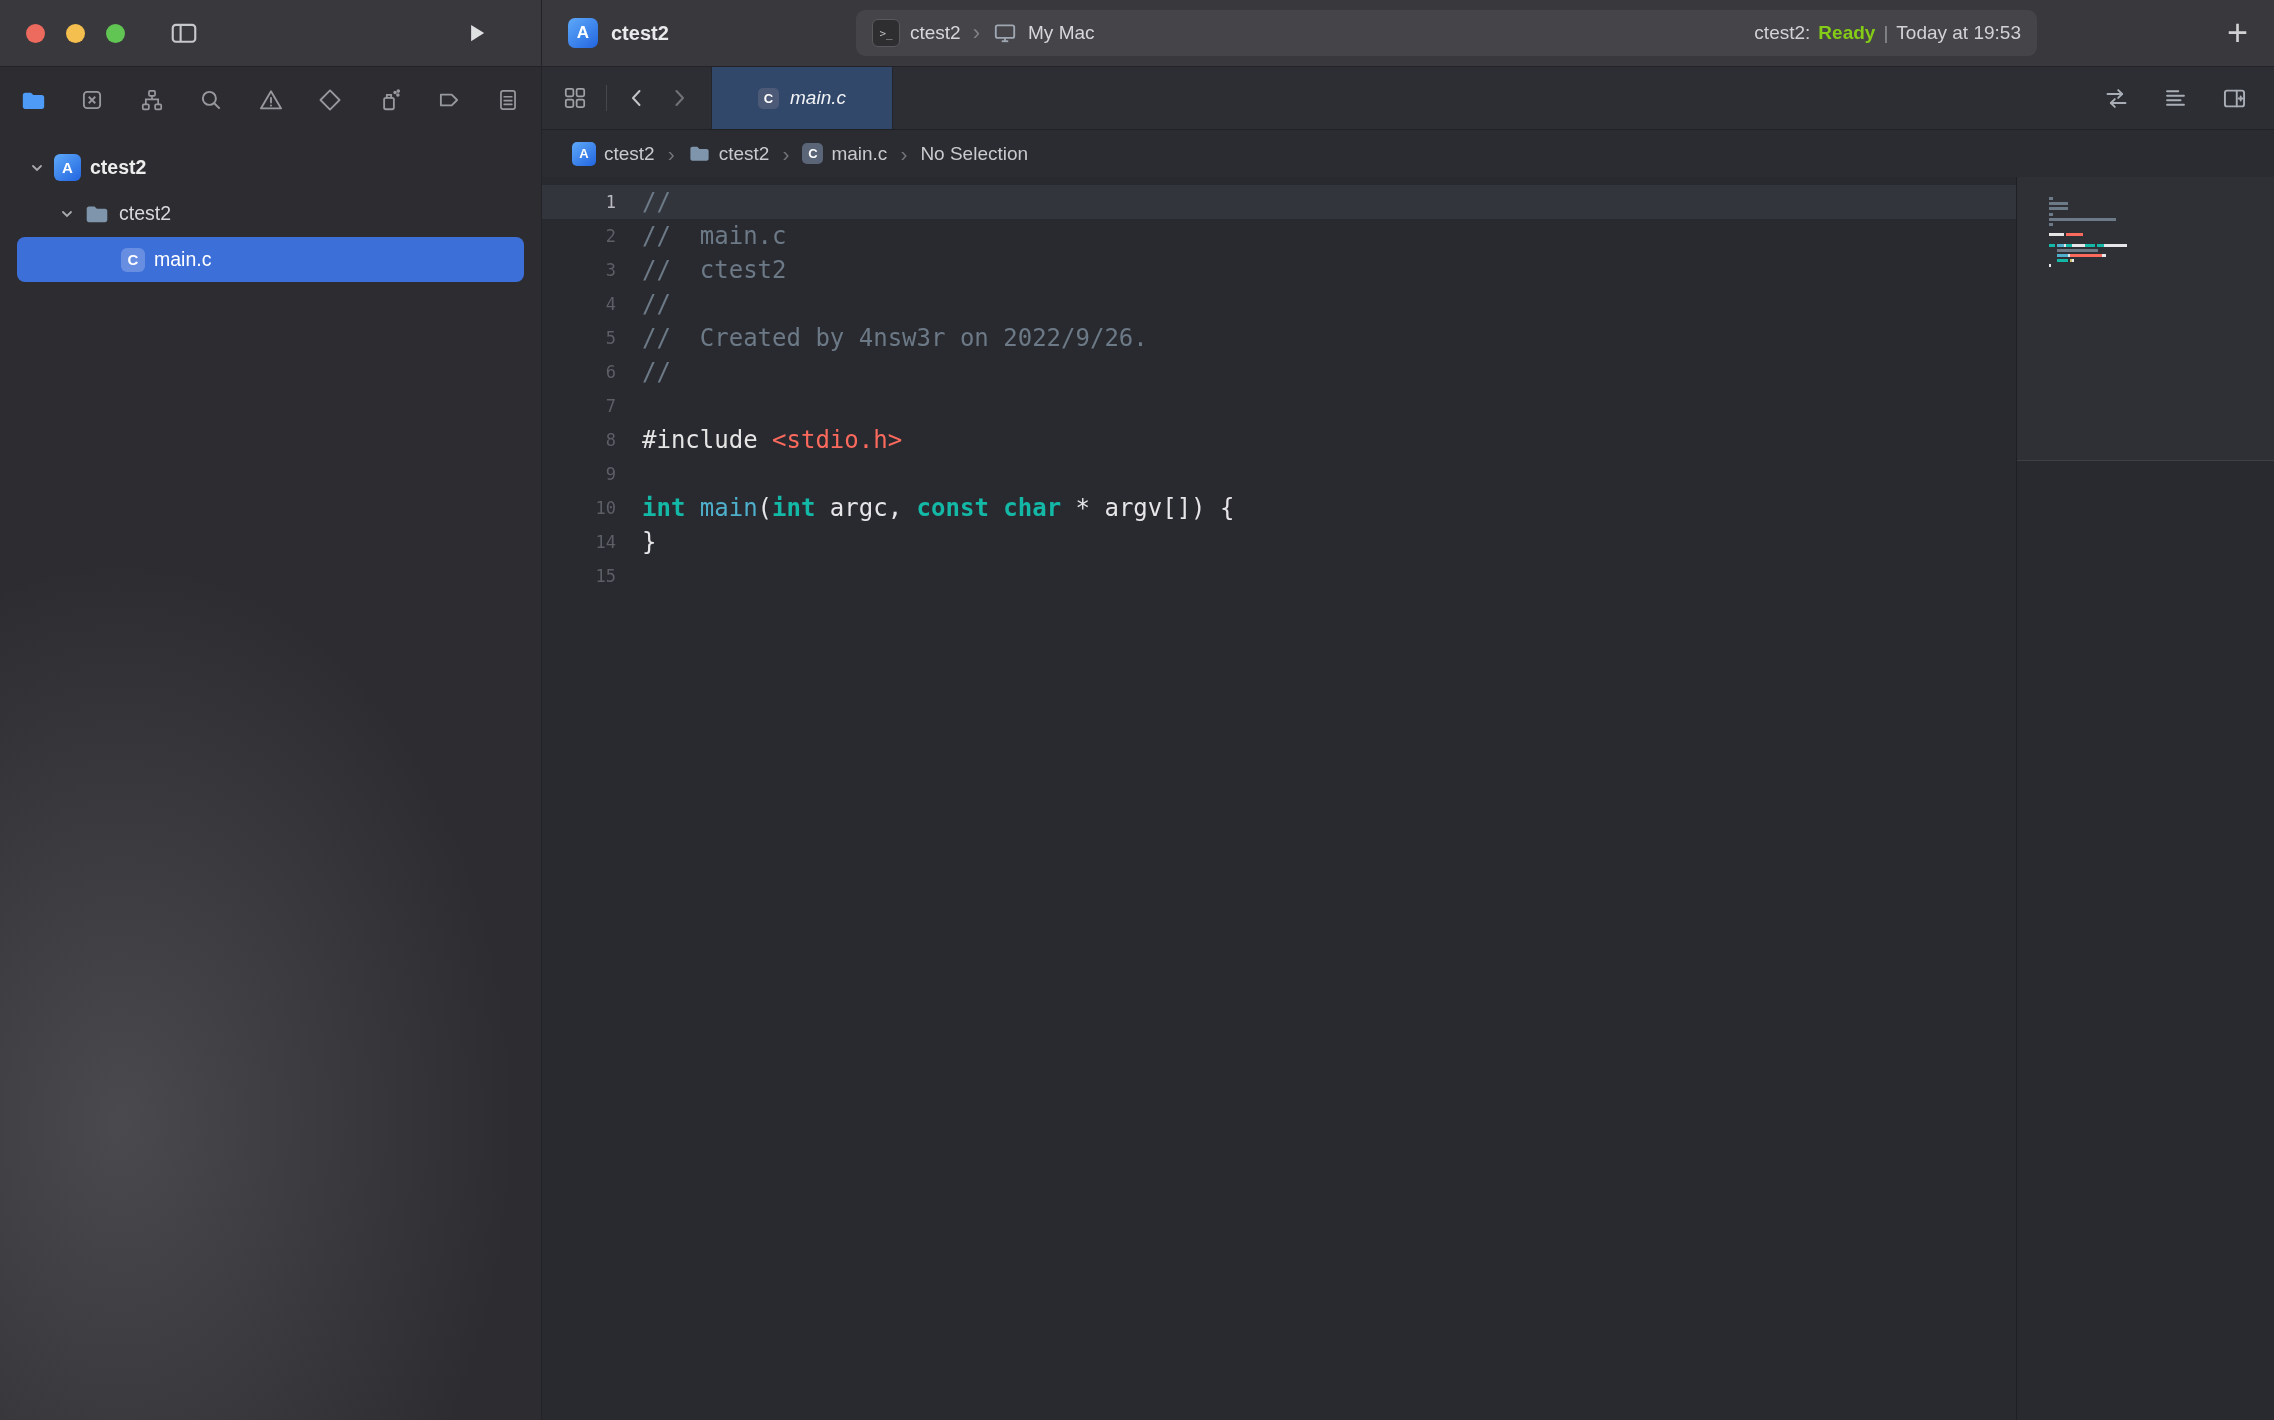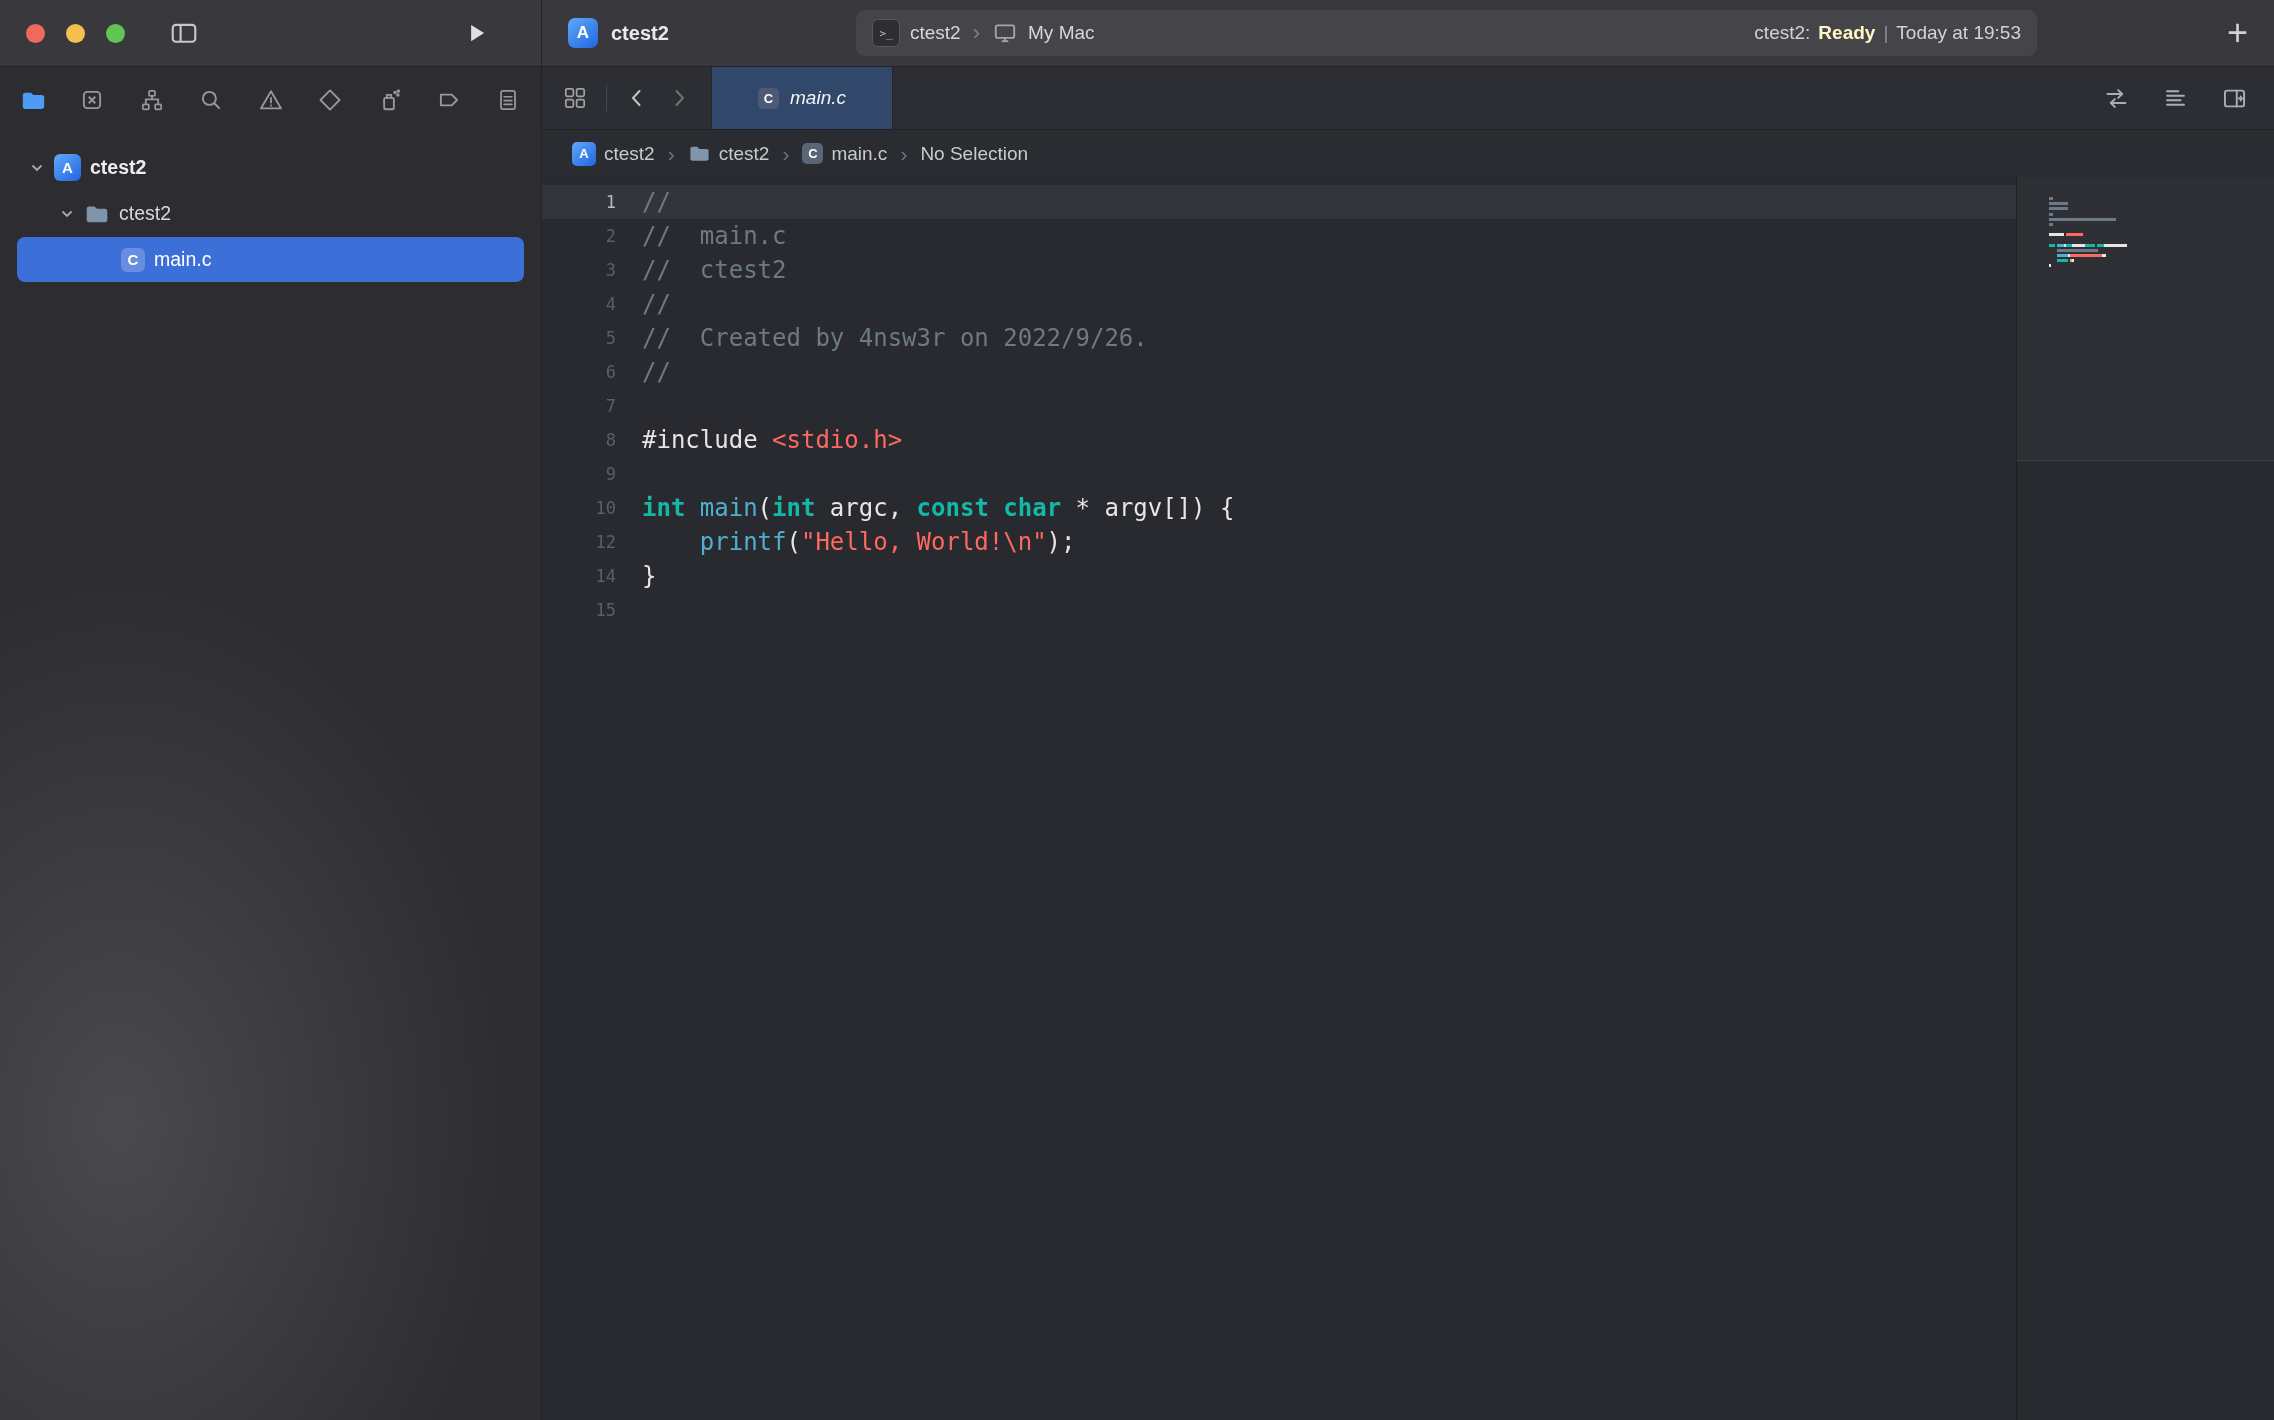--- a/index.html
+++ b/index.html
@@ -18,21 +18,21 @@
     justify-content:center; color:#c7c8cb; }
   .sidebar-toggle { margin-left:44px; }
   .run-btn { margin-left:auto; margin-right:36px; }
   .toolbar-main { flex:1; display:flex; align-items:center; padding:0 26px; }
   .project-badge { display:flex; align-items:center; gap:13px; width:288px; flex:0 0 288px; }
   .project-title { font-size:20px; font-weight:700; color:#e9eaec; }
   .activity-pill { flex:1; height:46px; background:#454449; border-radius:9px; display:flex;
     align-items:center; justify-content:space-between; padding:0 16px; margin-right:190px; }
   .scheme { display:flex; align-items:center; gap:10px; color:#d6d7da; font-size:19px; }
   .status-txt { display:flex; align-items:center; gap:8px; color:#d2d3d6; font-size:19px; }
-  .status-txt b { font-weight:700; color:#fef9c3; }
+  .status-txt b { font-weight:700; color:#84cc16; }
   .status-txt .dim { color:#8f9094; }
   .sep-chev { color:#818287; font-size:22px; line-height:1; padding:0 2px; }
   .plus-btn { font-size:36px; font-weight:300; color:#d0d1d3; margin-left:auto; }
 
   .app-icon { width:30px; height:30px; border-radius:7px; flex:0 0 30px;
     background:linear-gradient(140deg,#5ea9f9,#2265e0); color:#fff; font-weight:700; font-size:17px;
     display:flex; align-items:center; justify-content:center; }
   .app-icon.sm { width:27px; height:27px; flex-basis:27px; font-size:15px; border-radius:6px; }
   .app-icon.xs { width:24px; height:24px; flex-basis:24px; font-size:13px; border-radius:5px; }
   .target-icon { width:28px; height:28px; border-radius:6px; background:#2e2e31; border:1px solid #59595d;
@@ -368,24 +368,20 @@
                 <span class="ln">8</span>
                 <span class="code-content"><span class="tok-preproc">#include</span><span class="tok-plain"> </span><span class="tok-string">&lt;stdio.h&gt;</span></span>
               </div>
               <div class="code-line">
                 <span class="ln">9</span>
                 <span class="code-content"></span>
               </div>
               <div class="code-line">
                 <span class="ln">10</span>
                 <span class="code-content"><span class="tok-keyword">int</span><span class="tok-plain"> </span><span class="tok-function">main</span><span class="tok-plain">(</span><span class="tok-keyword">int</span><span class="tok-plain"> argc, </span><span class="tok-keyword">const</span><span class="tok-plain"> </span><span class="tok-keyword">char</span><span class="tok-plain"> * argv[]) {</span></span>
-              </div>
-              <div class="code-line">
-                <span class="ln">12</span>
-                <span class="code-content"><span class="tok-plain">    </span><span class="tok-function">printf</span><span class="tok-plain">(</span><span class="tok-string">"Hello, World!\n"</span><span class="tok-plain">);</span></span>
               </div>
               <div class="code-line">
                 <span class="ln">14</span>
                 <span class="code-content"><span class="tok-plain">}</span></span>
               </div>
               <div class="code-line">
                 <span class="ln">15</span>
                 <span class="code-content"></span>
               </div>
             </div>

